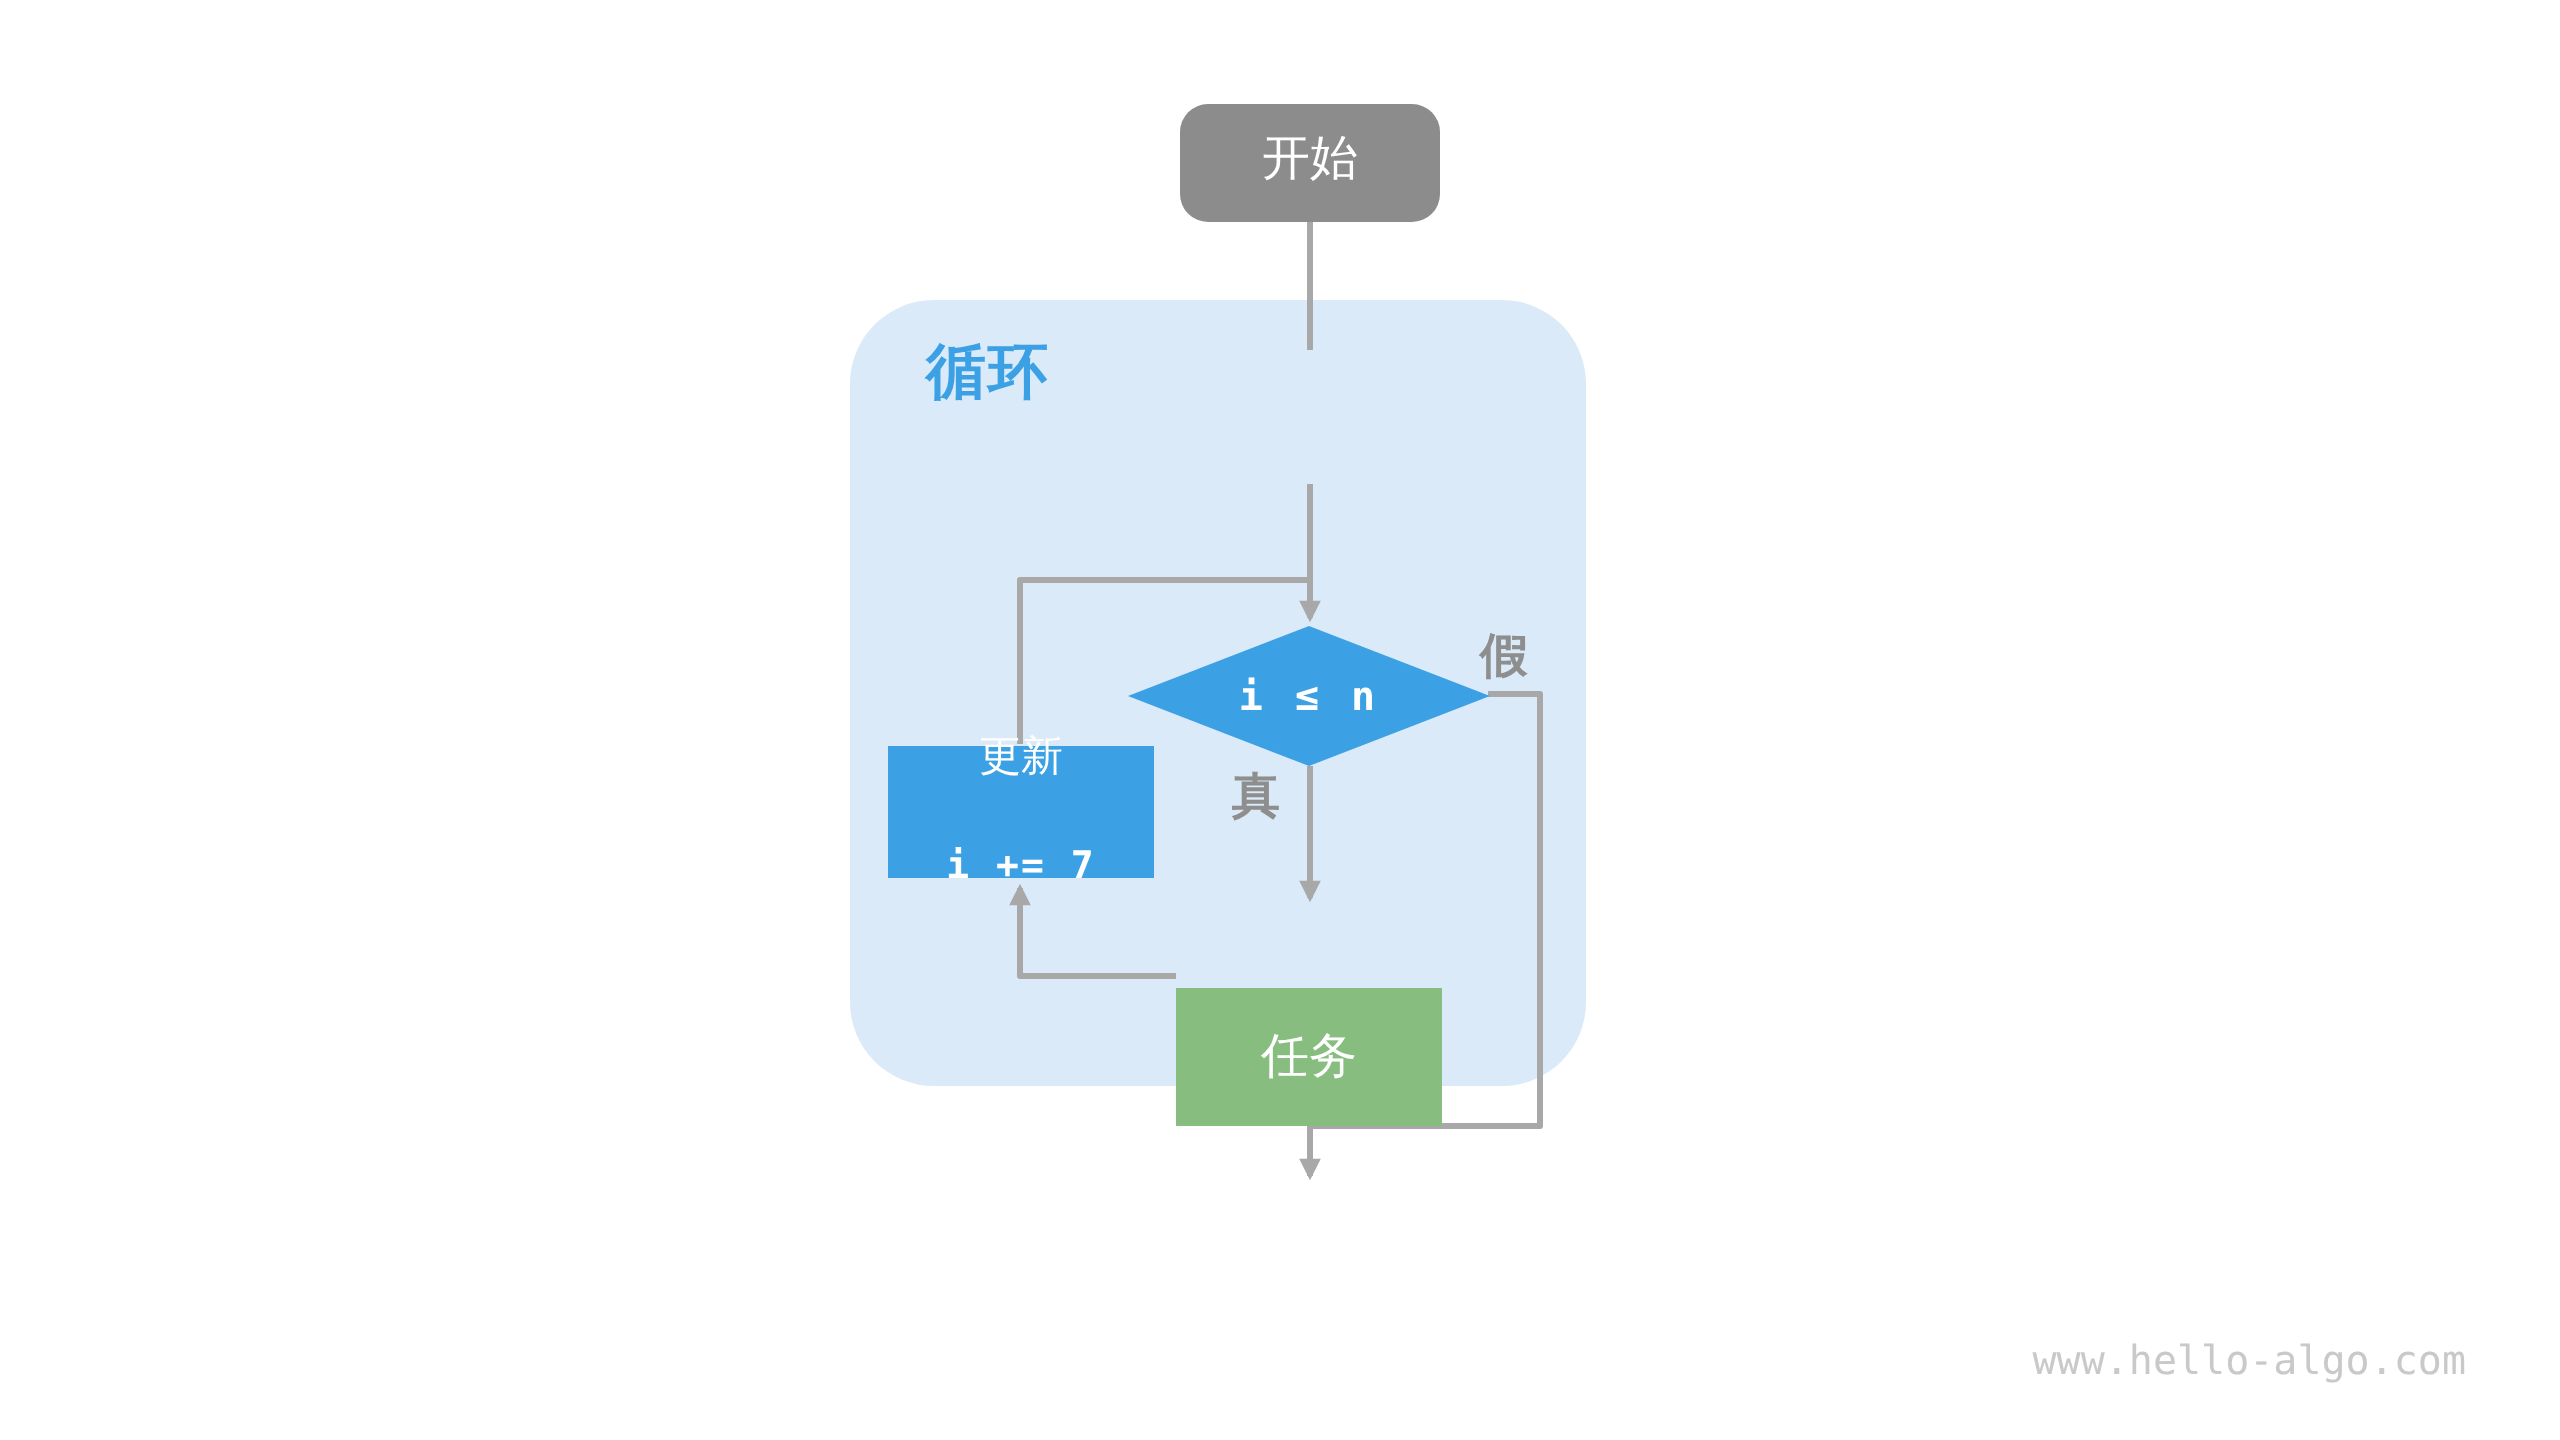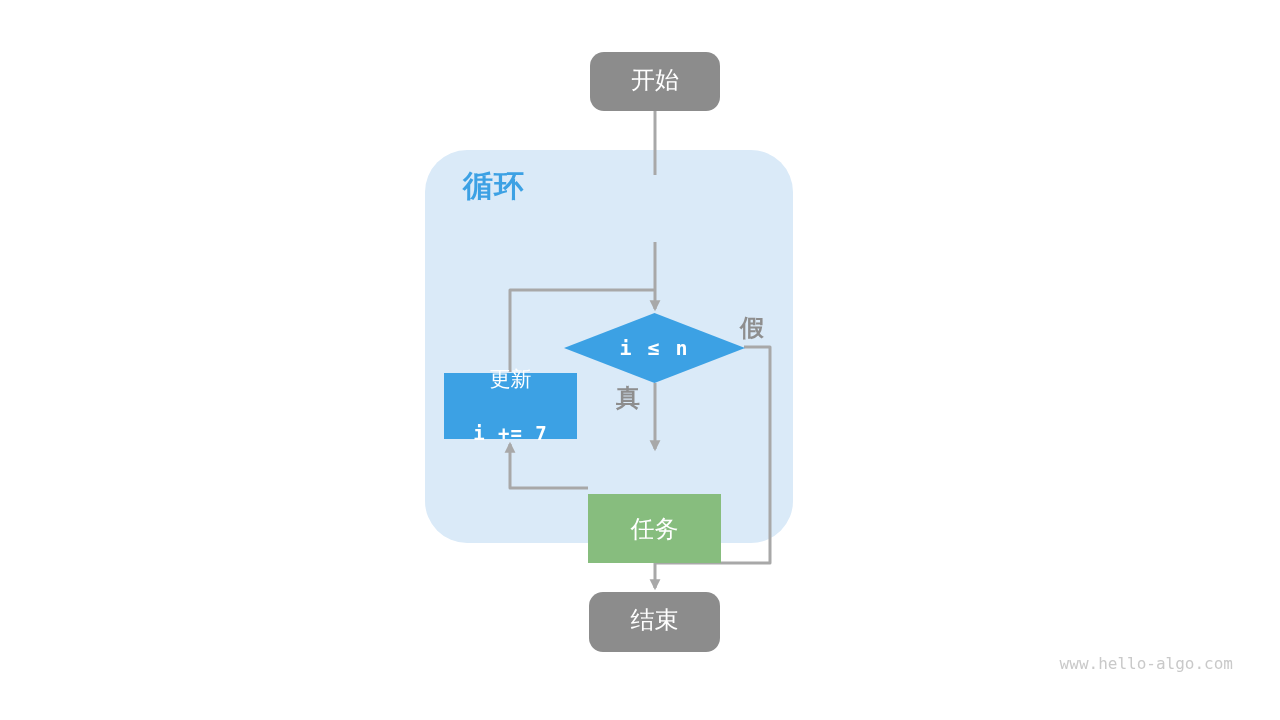--- a/index.html
+++ b/index.html
@@ -101,23 +101,23 @@
   .edge-label {
     position: absolute;
     font-size: 24px;
     font-weight: bold;
     color: var(--label-gray);
   }
   .edge-label-true  { left: 616px; top: 382px; }
   .edge-label-false { left: 740px; top: 312px; }
   .watermark {
     position: absolute;
-    right: 47px; top: 654px;
+    right: 47px; top: 668px;
     font-family: "DejaVu Sans Mono", monospace;
-    font-size: 16px;
+    font-size: 20px;
     color: var(--watermark-gray);
   }
 </style>
 </head>
 <body>
 
 <div class="canvas">
 
   <div class="loop-container"></div>
 
@@ -152,19 +152,16 @@
 
   <div class="node node-process node-update">
     <span class="node-title">更新</span>
     <span class="node-code">i += 7</span>
   </div>
 
   <div class="node node-task">
     <span>任务</span>
   </div>
 
-  <div class="node node-terminal node-end">
-    <span>结束</span>
-  </div>
 
   <div class="watermark">www.hello-algo.com</div>
 
 </div>
 
 </body></html>

